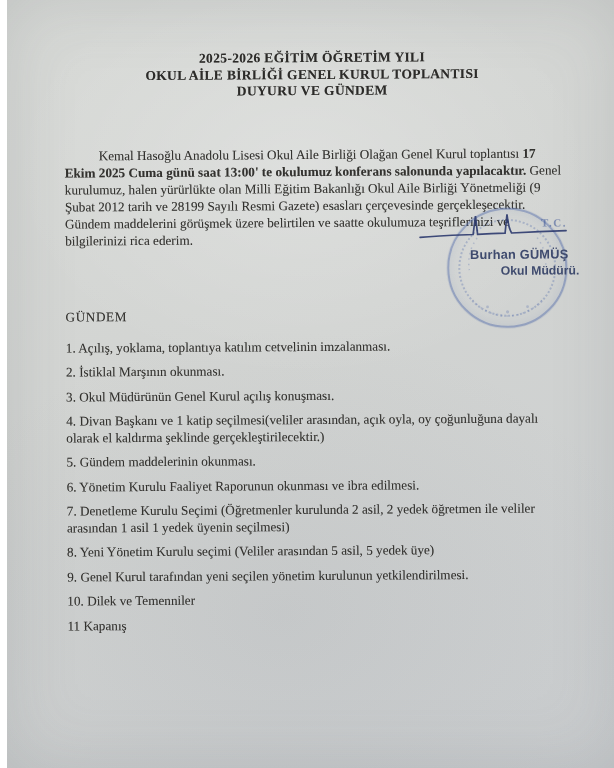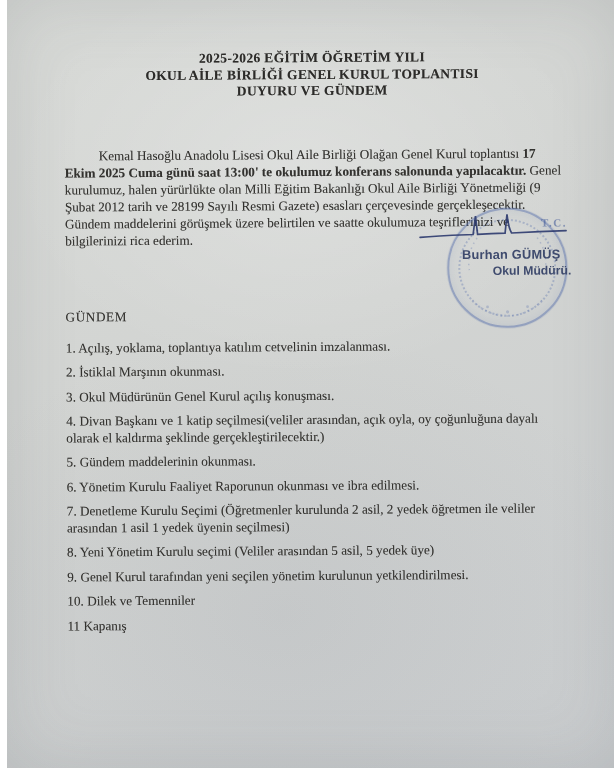--- a/index.html
+++ b/index.html
@@ -51,21 +51,21 @@
     border:2px dotted rgba(88,112,172,0.34);
   }
   .seal-tc{
     position:absolute;top:9px;left:0;right:0;text-align:right;
     font-family:"Liberation Serif", serif;font-weight:bold;
     font-size:11px;letter-spacing:1.5px;
     color:rgba(58,84,150,0.55);
   }
   .seal-dots{position:absolute;inset:0;}
   .signer{
-    position:absolute;left:4px;right:4px;text-align:center;
+    position:absolute;left:12px;right:4px;text-align:center;
     font-family:"Liberation Sans", sans-serif;font-weight:bold;
     color:#3f4b6e;
   }
   .signer-name{top:39px;font-size:12.8px;position:absolute;width:100%;letter-spacing:0.2px;}
   .signer-title{top:56px;font-size:12.2px;position:absolute;width:100%;text-align:right;}
   .signature-svg{position:absolute;left:412px;top:211px;z-index:4;}
 </style>
 </head>
 <body>
 

